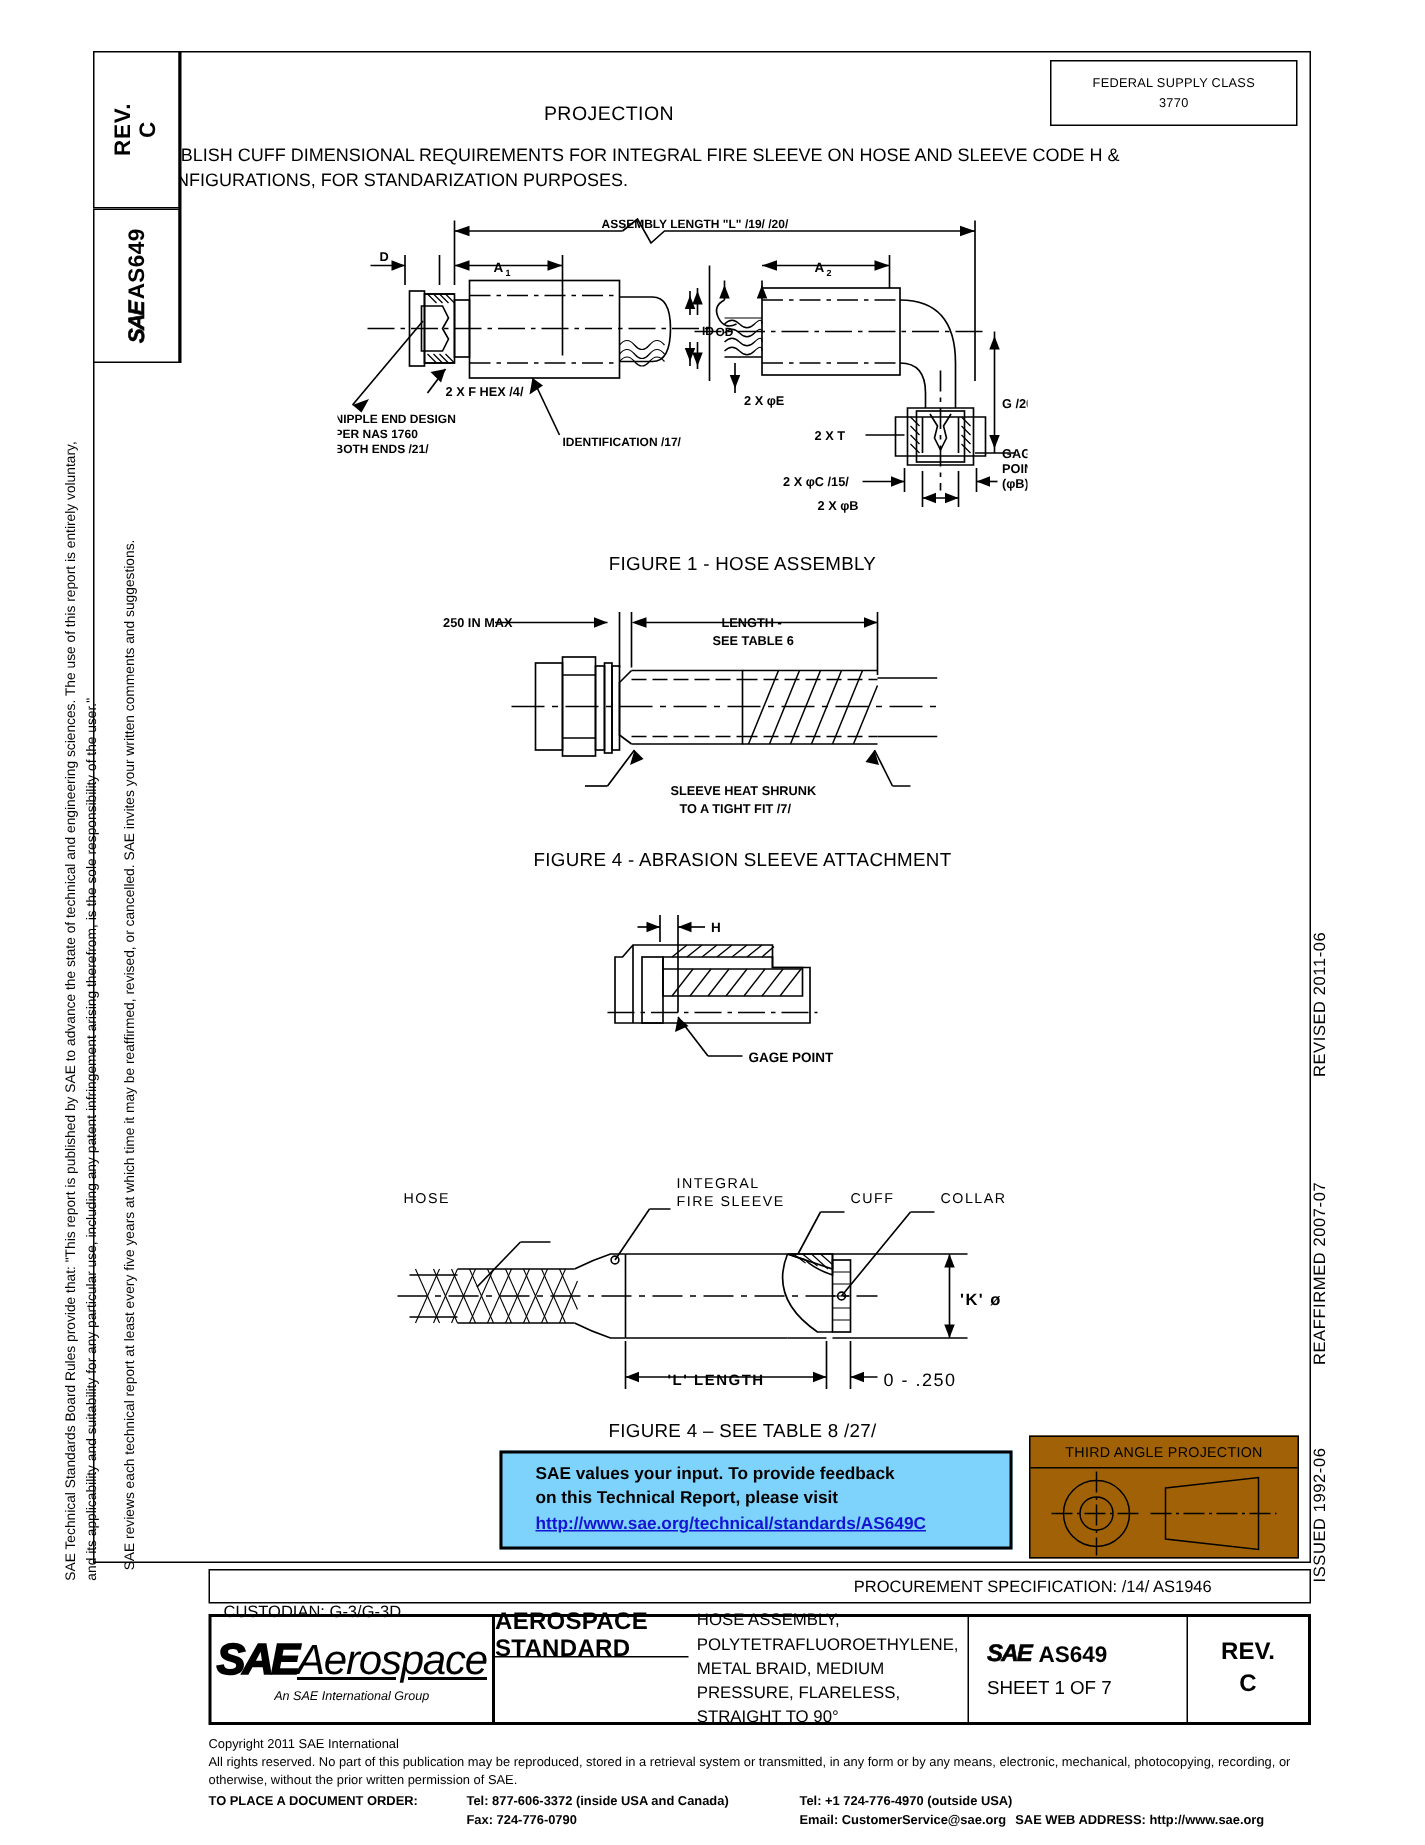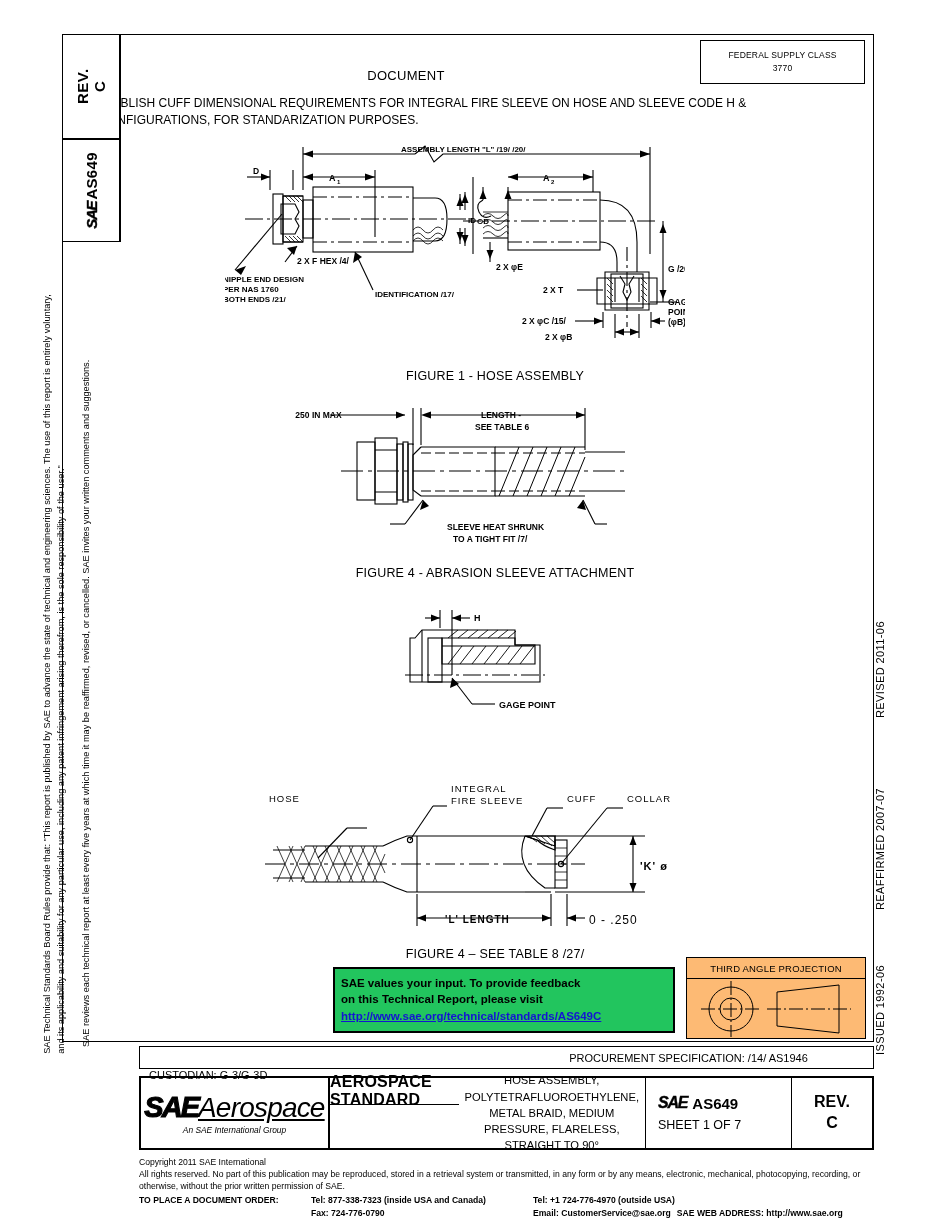--- a/index.html
+++ b/index.html
@@ -31,41 +31,41 @@
   .rationale-body{position:absolute;left:90px;top:95px;width:660px;font-size:12px;line-height:1.45;letter-spacing:0;}
 
   
   .datecol{position:absolute;left:858px;top:34px;width:16px;height:1008px;}
   .dtxt{position:absolute;white-space:nowrap;font-size:11px;letter-spacing:.4px;transform:rotate(-90deg);transform-origin:left top;}
 
   
   .cap{position:absolute;text-align:center;font-size:12.5px;letter-spacing:.2px;}
 
   
-  .fb{position:absolute;left:333px;top:967px;width:342px;height:66px;border:2px solid #000;box-sizing:border-box;background:#22c55e;
-      padding:6px 6px;font-size:11.5px;font-weight:bold;line-height:1.42;z-index:7;}
+  .fb{position:absolute;left:333px;top:967px;width:342px;height:66px;border:2px solid #000;box-sizing:border-box;background:#7dd3fc;
+      padding:6px 22px;font-size:11.5px;font-weight:bold;line-height:1.42;z-index:7;}
   .fb a{color:#1414d2;text-decoration:underline;}
 
   
-  .tap{position:absolute;left:686px;top:957px;width:180px;height:82px;border:1.3px solid #000;box-sizing:border-box;background:#fdba74;z-index:7;}
+  .tap{position:absolute;left:686px;top:957px;width:180px;height:82px;border:1.3px solid #000;box-sizing:border-box;background:#a16207;z-index:7;}
   .tap-hdr{height:20px;border-bottom:1.3px solid #000;display:flex;align-items:center;justify-content:center;font-size:9.5px;letter-spacing:.2px;}
 
   
   .cust{position:absolute;left:139px;top:1046px;width:735px;height:23px;border:1.5px solid #000;box-sizing:border-box;display:flex;}
   .cust-l{width:364px;border-right:1.5px solid #000;box-sizing:border-box;display:flex;align-items:center;padding-left:9px;font-size:11px;margin-top:28px;}
   .cust-r{flex:1;display:flex;align-items:center;justify-content:center;font-size:11px;}
 
   
   .tb{position:absolute;left:139px;top:1076px;width:735px;height:74px;border:2px solid #000;box-sizing:border-box;display:flex;}
   .tb-logo{width:189px;border-right:2px solid #000;box-sizing:border-box;display:flex;flex-direction:column;
            align-items:center;justify-content:center;}
   .tb-mid{flex:1;border-right:1.5px solid #000;box-sizing:border-box;display:flex;flex-direction:row;}
   .tb-mid-top{height:26px;border-bottom:1.2px solid #000;display:flex;align-items:center;justify-content:center;
               font-size:16px;font-weight:bold;letter-spacing:.2px;}
-  .tb-mid-bot{flex:1;display:flex;align-items:center;justify-content:center;text-align:center;font-size:11.2px;line-height:1.45;padding:0 6px;}
+  .tb-mid-bot{flex:1;display:flex;align-items:center;justify-content:center;text-align:left;font-size:11.2px;line-height:1.45;padding:0 6px;}
   .tb-num{width:146px;border-right:1.5px solid #000;box-sizing:border-box;display:flex;flex-direction:column;
           justify-content:center;padding-left:12px;gap:6px;}
   .tb-num-1{font-size:15px;font-weight:bold;display:flex;align-items:center;gap:5px;}
   .tb-num-2{font-size:12.5px;}
   .tb-rev{width:80px;display:flex;flex-direction:column;align-items:center;justify-content:center;
           font-size:16px;font-weight:bold;line-height:1.3;}
 
   .sae-logo{font-weight:900;font-style:italic;font-size:29px;letter-spacing:-2px;display:flex;align-items:baseline;
             -webkit-text-stroke:1.1px #000;}
   .sae-aero{font-style:italic;font-weight:400;font-size:28px;letter-spacing:-0.8px;text-decoration:underline;-webkit-text-stroke:0px;}
@@ -105,21 +105,21 @@
         <span>AS649</span>
       </div>
     </div>
   </div>
 
   <div class="fsc">
     <div>FEDERAL SUPPLY CLASS</div>
     <div>3770</div>
   </div>
 
-  <div class="rationale-title">DOCUMENT</div>
+  <div class="rationale-title">PROJECTION</div>
   <div class="rationale-body">ESTABLISH CUFF DIMENSIONAL REQUIREMENTS FOR INTEGRAL FIRE SLEEVE ON HOSE AND SLEEVE CODE H &amp; J CONFIGURATIONS, FOR STANDARIZATION PURPOSES.</div>
 
   <div style="position:absolute;left:44px;top:280px;width:22px;height:760px;">
     <div style="position:absolute;left:-369px;top:380px;width:760px;transform:rotate(-90deg);font-size:9.2px;line-height:1.5;text-align:left;">SAE Technical Standards Board Rules provide that: "This report is published by SAE to advance the state of technical and engineering sciences.  The use of this report is entirely voluntary, and its applicability and suitability for any particular use, including any patent infringement arising therefrom, is the sole responsibility of the user."</div>
   </div>
   <div style="position:absolute;left:76px;top:280px;width:22px;height:760px;">
     <div style="position:absolute;left:-369px;top:380px;width:760px;transform:rotate(-90deg);font-size:9.2px;line-height:1.5;text-align:left;">SAE reviews each technical report at least every five years at which time it may be reaffirmed, revised, or cancelled. SAE invites your written comments and suggestions.</div>
   </div>
 
   <div class="datecol">
@@ -573,21 +573,21 @@
       <div>REV.</div>
       <div>C</div>
     </div>
   </div>
 
   <div class="foot">
     <div>Copyright 2011 SAE International</div>
     <div>All rights reserved. No part of this publication may be reproduced, stored in a retrieval system or transmitted, in any form or by any means, electronic, mechanical, photocopying, recording, or otherwise, without the prior written permission of SAE.</div>
     <div class="foot-grid">
       <div class="fg1">TO PLACE A DOCUMENT ORDER:</div>
-      <div class="fg2">Tel: 877-338-7323 (inside USA and Canada)</div>
+      <div class="fg2">Tel: 877-606-3372 (inside USA and Canada)</div>
       <div class="fg3">Tel: +1 724-776-4970 (outside USA)</div>
     </div>
     <div class="foot-grid">
       <div class="fg1">&nbsp;</div>
       <div class="fg2">Fax: 724-776-0790</div>
       <div class="fg3" style="display:flex;gap:6px;">
         <span>Email: CustomerService@sae.org</span>
         <span>SAE WEB ADDRESS: http://www.sae.org</span>
       </div>
     </div>

